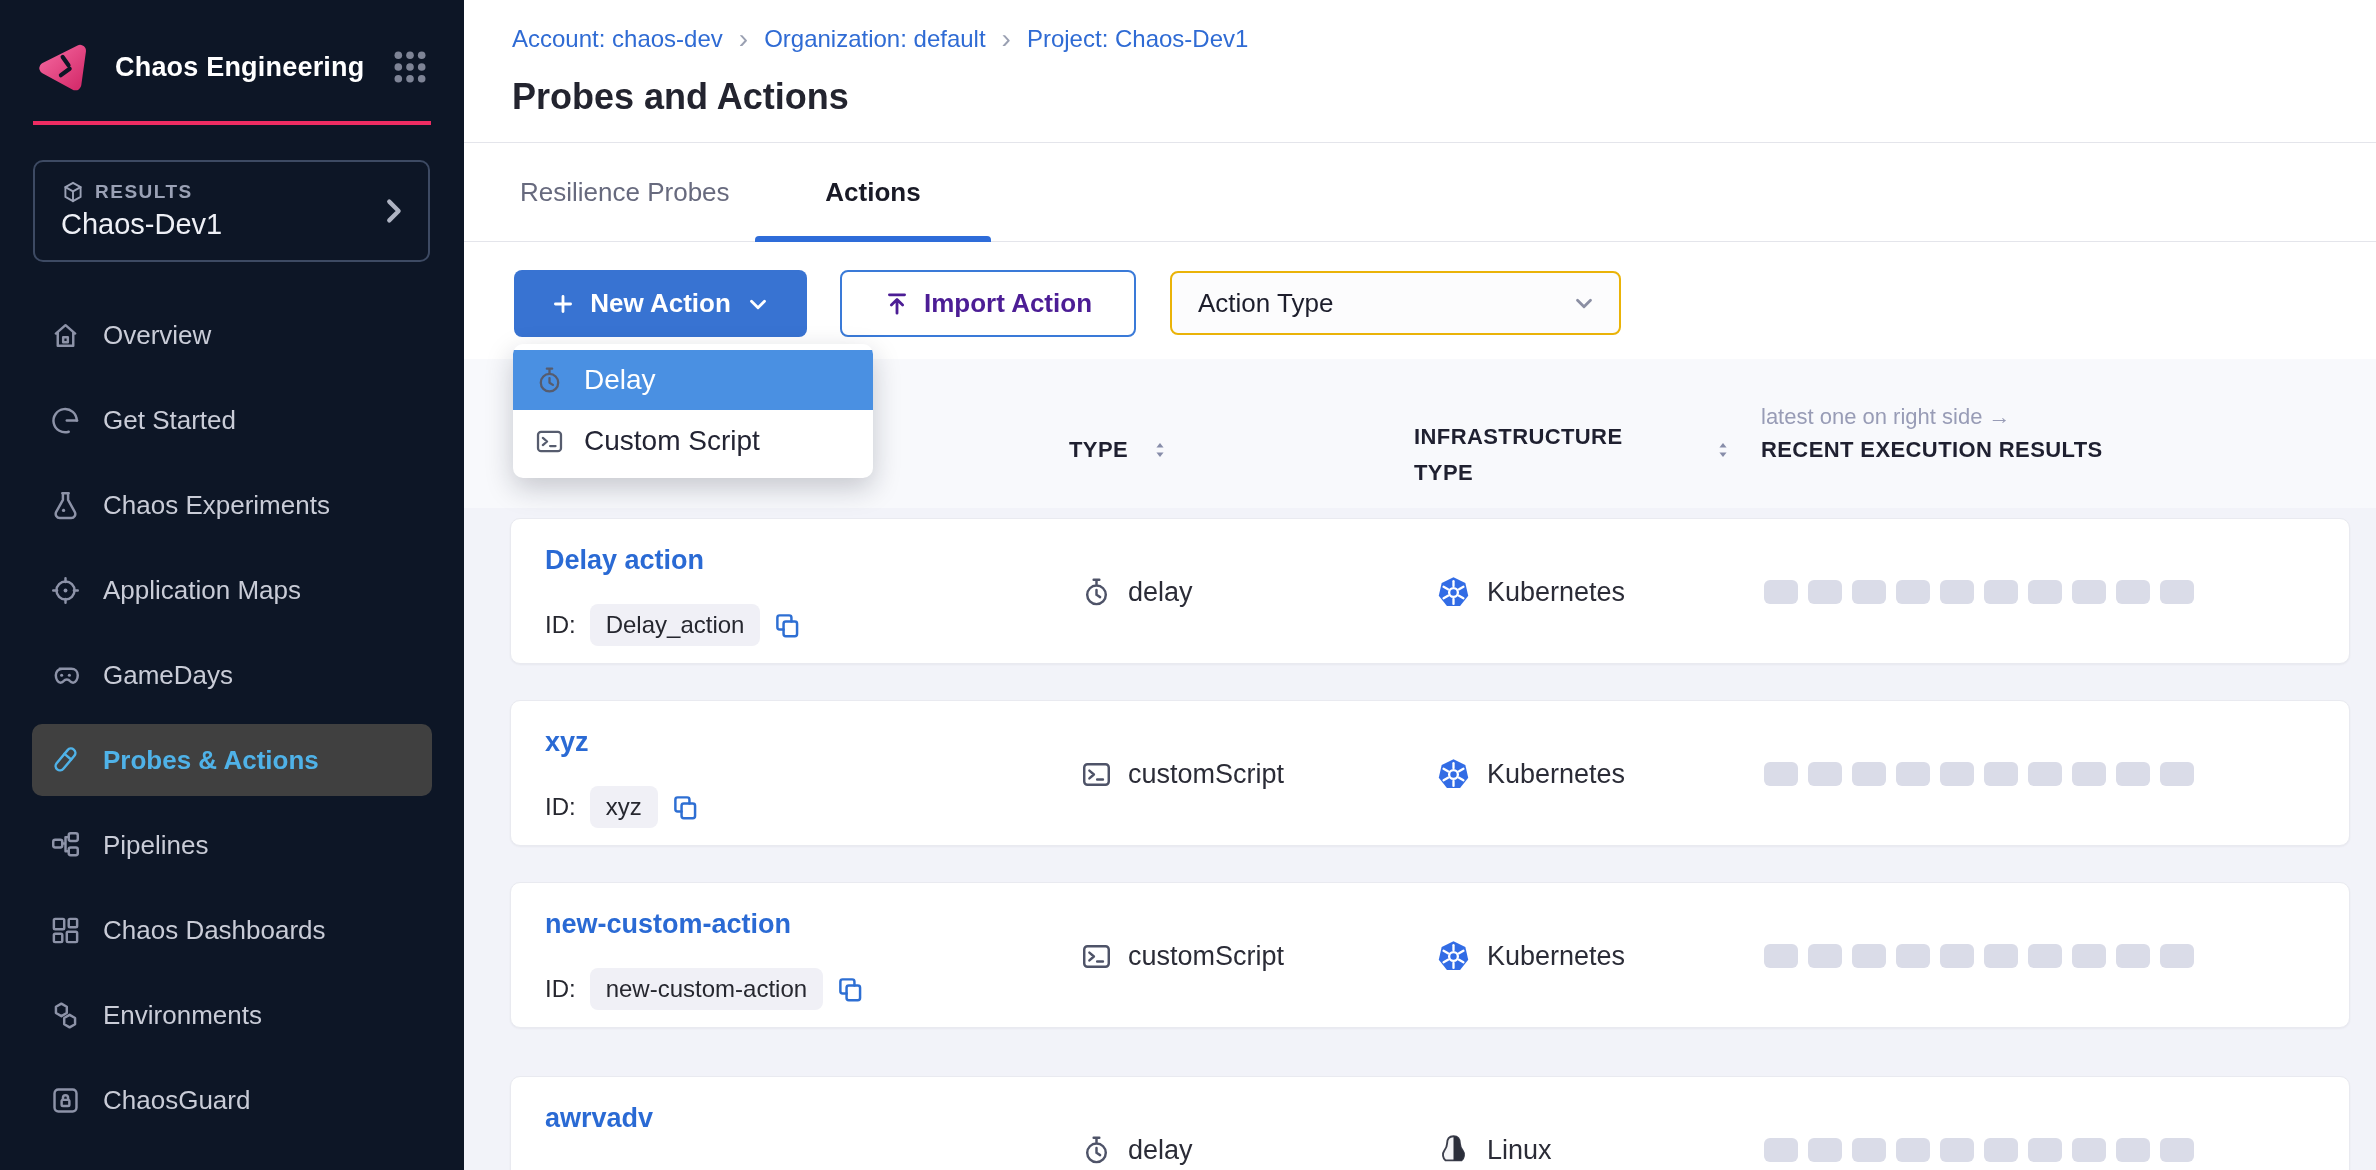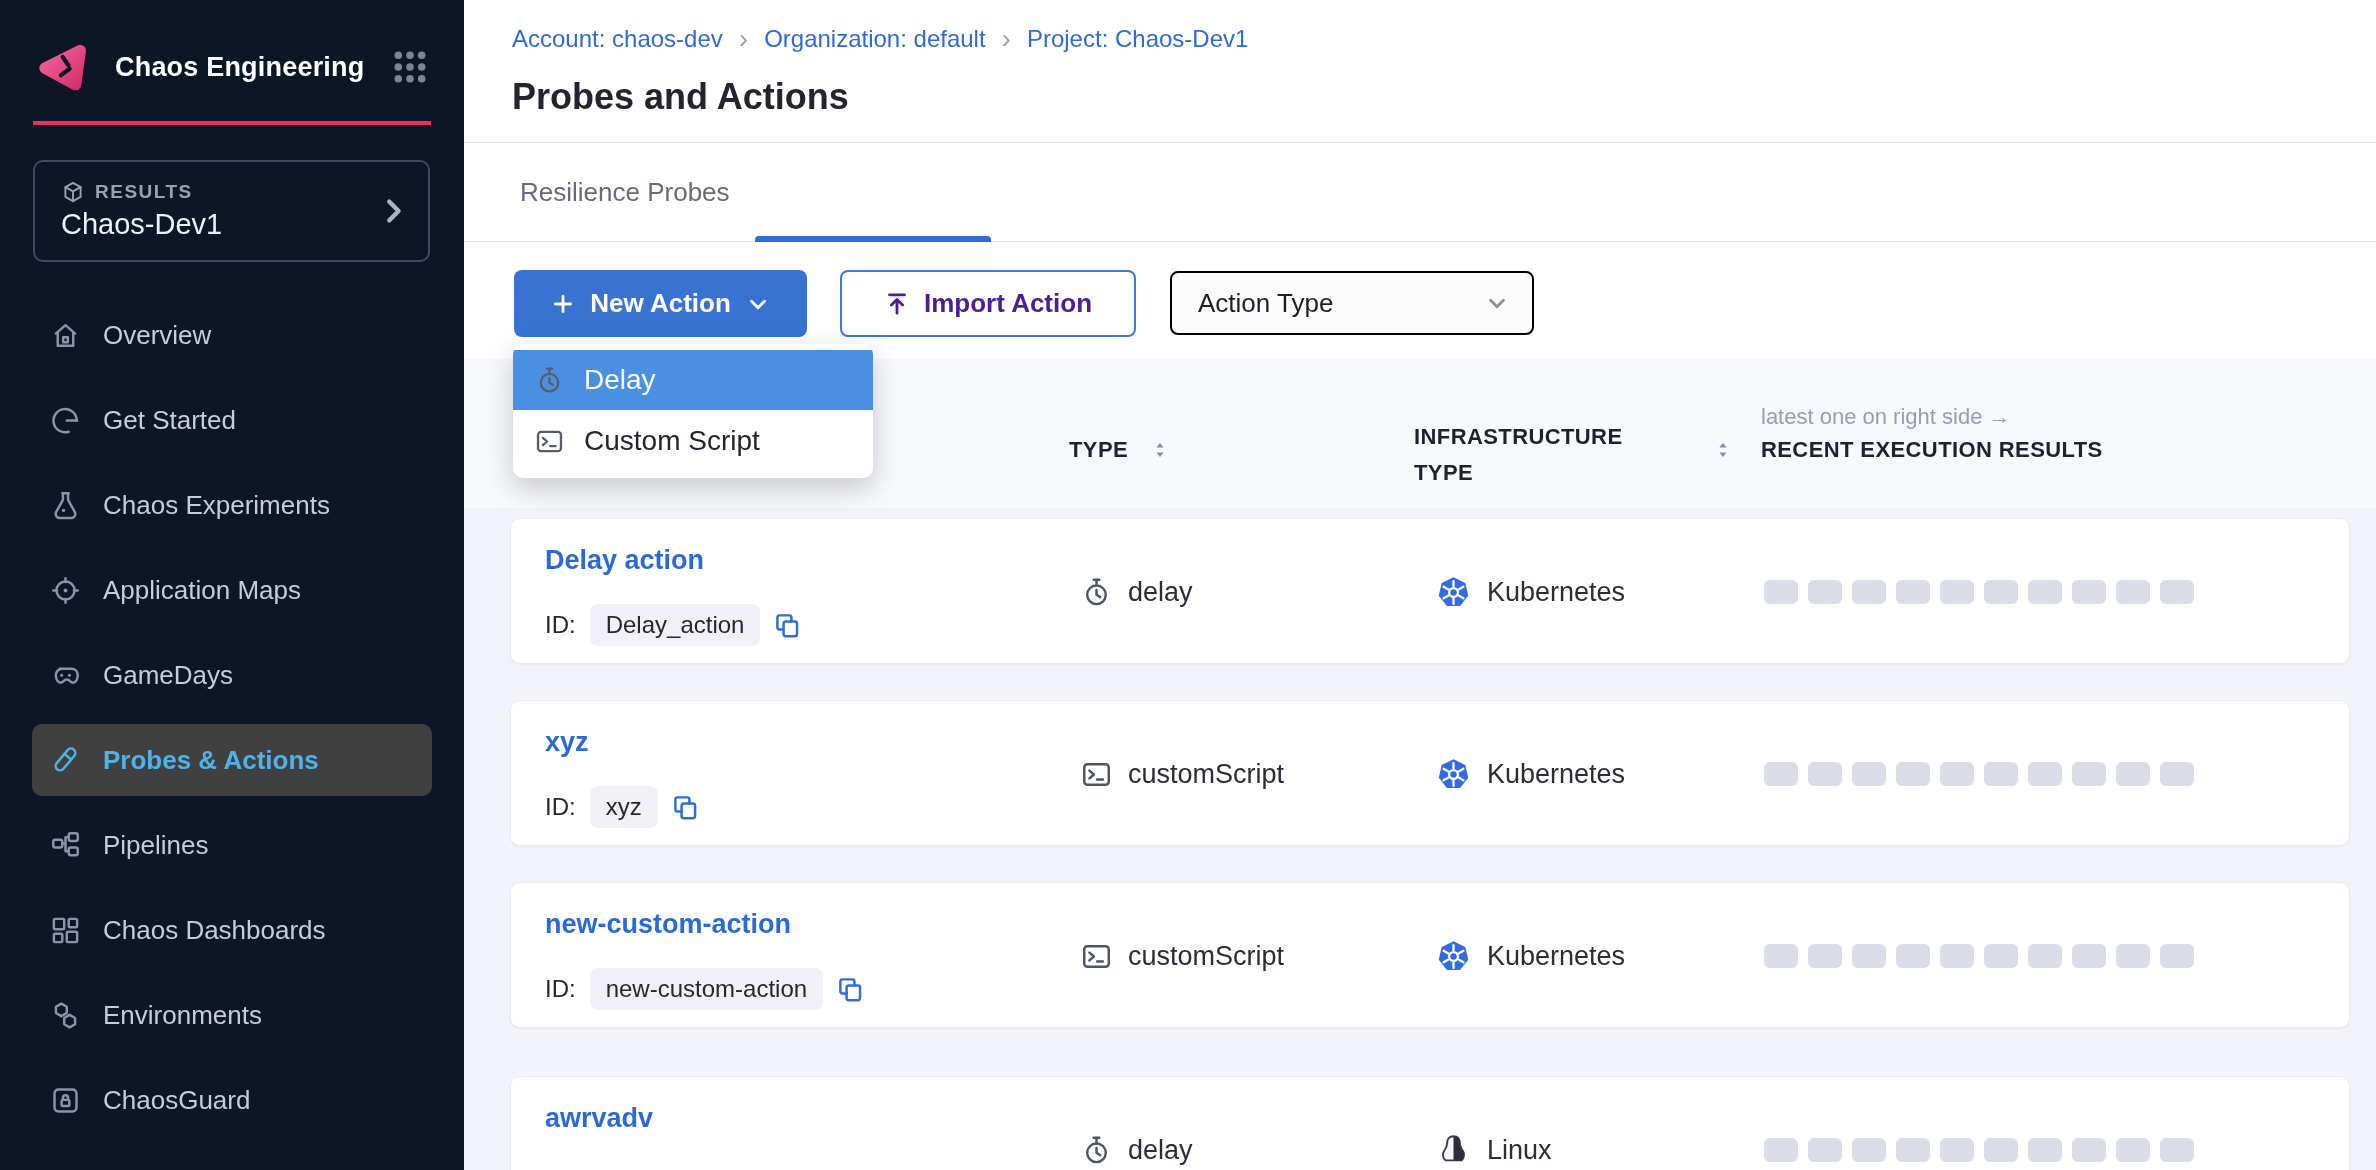--- a/index.html
+++ b/index.html
@@ -44,22 +44,22 @@
   .tab-probes{left:56px;color:#676a7e;}
   .tab-actions{left:291px;width:236px;justify-content:center;color:#191a26;font-weight:700;}
   .tab-underline{position:absolute;left:291px;bottom:-1px;width:236px;height:6px;background:#2e6cd9;border-radius:4px 4px 0 0;}
 
   .band-toolbar{position:relative;height:117px;background:#fff;}
   .btn{position:absolute;top:28px;height:67px;border-radius:8px;display:flex;align-items:center;
        justify-content:center;gap:14px;font-size:26px;font-weight:700;cursor:pointer;}
   .btn-new{left:50px;width:293px;background:#3873d2;color:#fff;}
   .btn-import{left:376px;width:296px;background:#fff;border:2px solid #3a7ad8;color:#4c1d95;}
   .btn .ic{width:26px;height:26px;}
-  .select{position:absolute;left:706px;top:29px;width:364px;height:64px;background:#fcfcfd;
-      border:2px solid #000000;border-radius:8px;display:flex;align-items:center;
+  .select{position:absolute;left:706px;top:29px;width:451px;height:64px;background:#fcfcfd;
+      border:2px solid #eab308;border-radius:8px;display:flex;align-items:center;
       padding:0 22px 0 26px;font-size:26px;color:#1d1e2c;cursor:pointer;}
   .select .sel-text{flex:1;}
   .select .ic{width:26px;height:26px;color:#8b8fa3;}
 
   .table-head{position:relative;height:149px;background:#f8f9fc;}
   .th{position:absolute;font-size:22px;font-weight:700;color:#1f2030;letter-spacing:.4px;line-height:30px;}
   .th-type{left:605px;top:76px;}
   .th-infra{left:950px;top:60px;line-height:36px;}
   .th-results{left:1297px;top:76px;}
   .th-hint{position:absolute;left:1297px;top:44px;font-size:22px;color:#989cb6;line-height:28px;}
@@ -258,20 +258,21 @@
         <span class="crumb-sep">›</span>
         <span class="crumb">Organization: default</span>
         <span class="crumb-sep">›</span>
         <span class="crumb">Project: Chaos-Dev1</span>
       </div>
       <div class="page-title">Probes and Actions</div>
     </div>
 
     <div class="band-tabs">
       <div class="tab tab-probes">Resilience Probes</div>
+      <div class="tab tab-actions">Actions</div>
       <div class="tab-underline"></div>
     </div>
 
     <div class="band-toolbar">
       <div class="btn btn-new">
         <span class="ic">
             <svg viewBox="0 0 24 24">
               <path fill="none" stroke="currentColor" stroke-width="2.6" stroke-linecap="round" d="M12 5v14M5 12h14"></path>
             </svg>
           </span>

